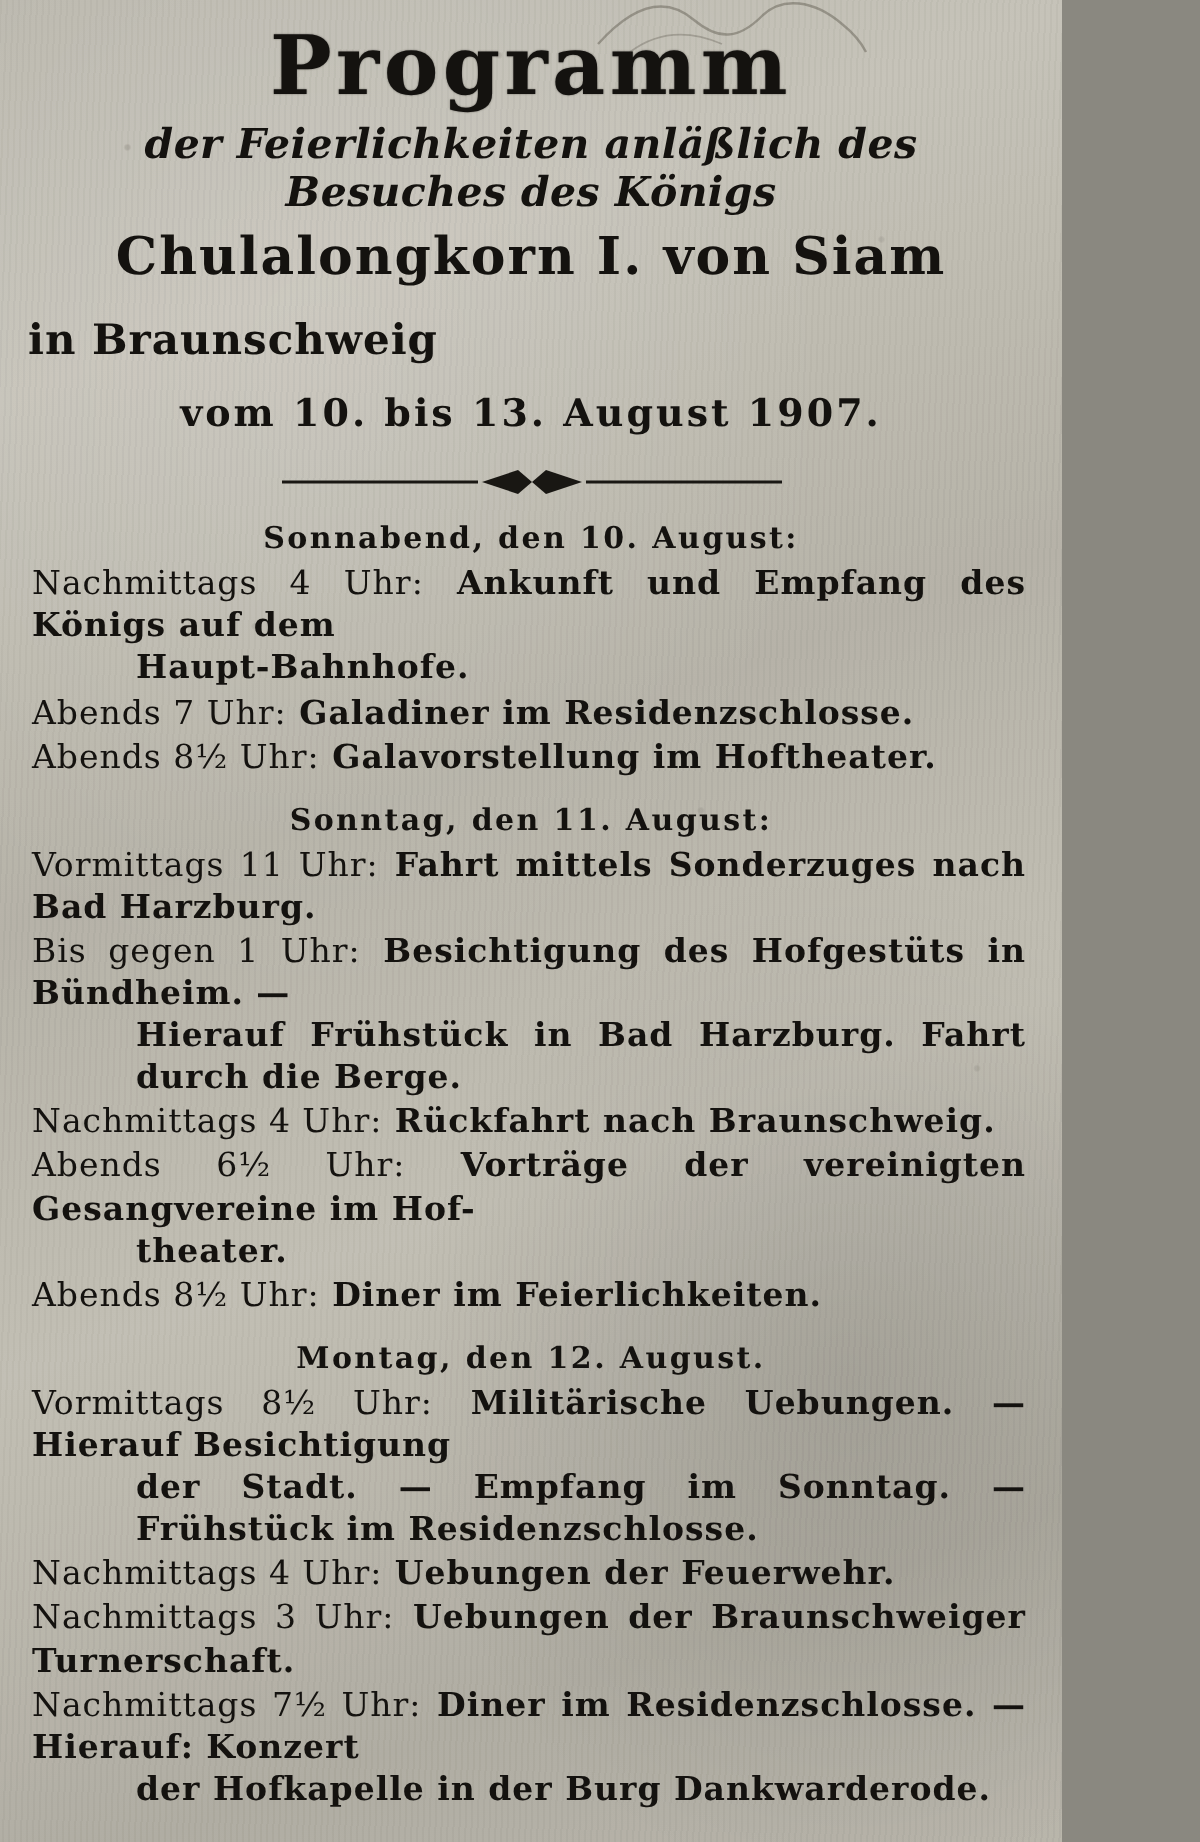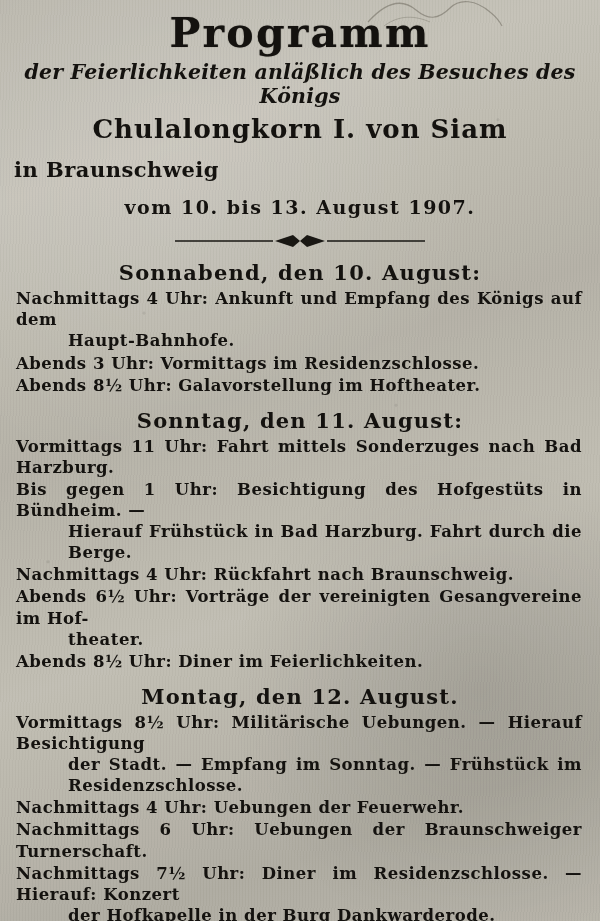--- a/index.html
+++ b/index.html
@@ -9,21 +9,21 @@
   }
   body {
     width: 600px;
     height: 921px;
     overflow: hidden;
   }
 
   
   .sheet {
     position: relative;
-    width: 600px;
+    width: 531px;
     height: 921px;
     background:
       radial-gradient(ellipse 70% 50% at 30% 20%, rgba(255,255,255,0.10), rgba(0,0,0,0) 70%),
       radial-gradient(ellipse 60% 40% at 80% 75%, rgba(0,0,0,0.10), rgba(0,0,0,0) 70%),
       linear-gradient(160deg, #b9b6ad 0%, #c3c0b6 18%, #b3b0a6 42%, #bfbcb2 62%, #aeaba1 85%, #b6b3a9 100%);
     box-sizing: border-box;
     padding: 6px 14px 0 14px;
     font-family: "DejaVu Serif", serif;
     color: #191714;
     filter: contrast(1.05);
@@ -102,37 +102,37 @@
 
   .rule {
     width: 250px;
     height: 18px;
     margin: 14px auto 10px auto;
     position: relative;
   }
 
   .day {
     text-align: center;
-    font-size: 21px;
+    font-size: 15px;
     letter-spacing: 1.2px;
     margin: 12px 0 3px 0;
   }
   .day.tight { margin-top: 9px; }
 
   .entries { margin: 0; padding: 0; }
 
   .entry {
     font-size: 16.5px;
     line-height: 1.28;
     padding: 0 4px 0 2px;
     margin: 1px 0 1px 0;
     text-align: justify;
     text-justify: inter-word;
   }
-  .entry .lead { font-weight: bold; margin-top: 16px; }
+  .entry .lead { font-weight: normal; margin-top: 16px; }
   .entry .cont {
     display: block;
     padding-left: 52px;
     text-align: justify;
   }
 
   .spaced { letter-spacing: 2.2px; }
 </style>
 </head>
 <body>
@@ -160,33 +160,33 @@
       <line x1="152" y1="9" x2="250" y2="9" stroke="#1e1c18" stroke-width="1.6"></line>
       <path d="M100 9 L118 3 L125 9 L118 15 Z" fill="#1e1c18"></path>
       <path d="M150 9 L132 3 L125 9 L132 15 Z" fill="#1e1c18"></path>
     </svg>
   </div>
 
   <div id="days-container">
       <div class="day blackletter tight">Sonnabend, den 10. August:</div>
       <div class="entries">
         <div class="entry blackletter"><span class="lead">Nachmittags 4 Uhr:</span><span> Ankunft und Empfang des Königs auf dem</span><span class="cont">Haupt-Bahnhofe.</span></div>
-        <div class="entry blackletter lastline"><span class="lead">Abends 3 Uhr:</span><span> Vormittags im Residenzschlosse.</span></div>
+        <div class="entry blackletter lastline"><span class="lead">Abends 7 Uhr:</span><span> Galadiner im Residenzschlosse.</span></div>
         <div class="entry blackletter lastline"><span class="lead">Abends 8½ Uhr:</span><span> Galavorstellung im Hoftheater.</span></div>
       </div>
       <div class="day blackletter">Sonntag, den 11. August:</div>
       <div class="entries">
         <div class="entry blackletter lastline"><span class="lead">Vormittags 11 Uhr:</span><span> Fahrt mittels Sonderzuges nach Bad Harzburg.</span></div>
         <div class="entry blackletter"><span class="lead">Bis gegen 1 Uhr:</span><span> Besichtigung des Hofgestüts in Bündheim. —</span><span class="cont">Hierauf Frühstück in Bad Harzburg.  Fahrt durch die Berge.</span></div>
         <div class="entry blackletter lastline"><span class="lead">Nachmittags 4 Uhr:</span><span> Rückfahrt nach Braunschweig.</span></div>
         <div class="entry blackletter"><span class="lead">Abends 6½ Uhr:</span><span> Vorträge der vereinigten Gesangvereine im Hof-</span><span class="cont">theater.</span></div>
         <div class="entry blackletter lastline"><span class="lead">Abends 8½ Uhr:</span><span> Diner im Feierlichkeiten.</span></div>
       </div>
       <div class="day blackletter">Montag, den 12. August.</div>
       <div class="entries">
         <div class="entry blackletter"><span class="lead">Vormittags 8½ Uhr:</span><span> Militärische Uebungen. — Hierauf Besichtigung</span><span class="cont">der Stadt. — Empfang im Sonntag. — Frühstück im Residenzschlosse.</span></div>
         <div class="entry blackletter lastline"><span class="lead">Nachmittags 4   Uhr:</span><span> Uebungen der Feuerwehr.</span></div>
-        <div class="entry blackletter lastline"><span class="lead">Nachmittags 6   Uhr:</span><span> Uebungen der Braunschweiger Turnerschaft.</span></div>
+        <div class="entry blackletter lastline"><span class="lead">Nachmittags 3   Uhr:</span><span> Uebungen der Braunschweiger Turnerschaft.</span></div>
         <div class="entry blackletter"><span class="lead">Nachmittags 7½ Uhr:</span><span> Diner im Residenzschlosse. — Hierauf: Konzert</span><span class="cont">der Hofkapelle in der Burg Dankwarderode.</span></div>
       </div>
     </div>
 
 </div>
 
 </body></html>

